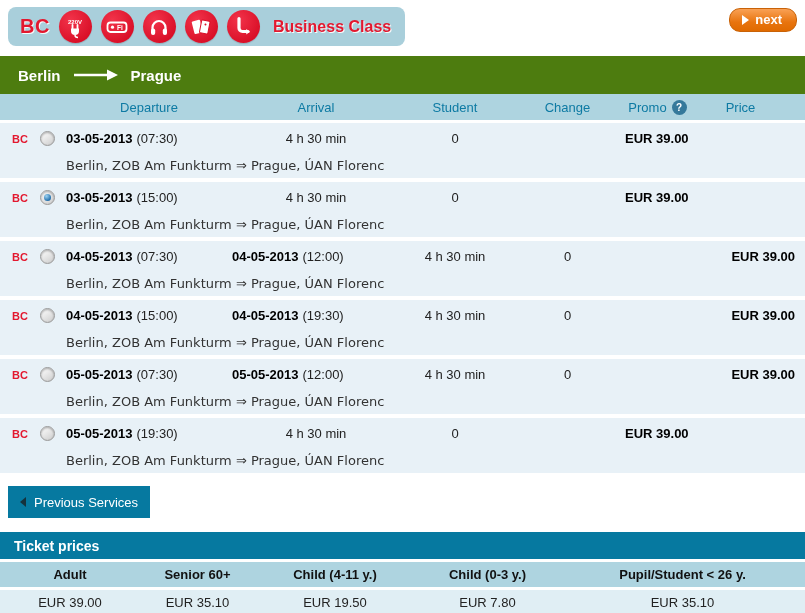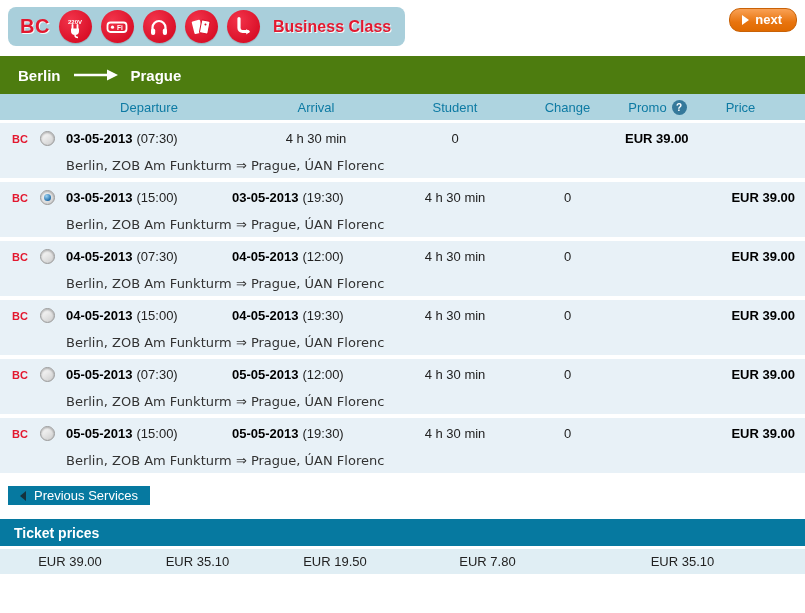--- a/index.html
+++ b/index.html
@@ -90,21 +90,21 @@
   .cell-route {
     grid-column:3 / 9; grid-row:2; color:#333;
     font-family:"DejaVu Sans","Liberation Sans",sans-serif; font-size:13px;
     white-space:nowrap;
   }
 
   
   .pager { display:flex; justify-content:space-between; padding:9px 8px 0 8px; }
   .pager-btn {
     background:#0679a0; border:none; color:#fff; font-size:13px;
-    height:19px; display:flex; align-items:center; gap:8px;
+    height:32px; display:flex; align-items:center; gap:8px;
     padding:0 12px; cursor:pointer; font-family:inherit;
   }
   .tri-left-dark { width:0; height:0; border-right:6px solid #15323d; border-top:5px solid transparent; border-bottom:5px solid transparent; }
   .tri-right-dark { width:0; height:0; border-left:6px solid #15323d; border-top:5px solid transparent; border-bottom:5px solid transparent; }
 
   
   .ticket-section { margin-top:14px; }
   .ticket-title-bar {
     background:#0679a0; color:#fff; font-weight:bold; font-size:14px;
     height:27px; display:flex; align-items:center; padding-left:14px;
@@ -201,23 +201,20 @@
       <span class="cell-center"></span>
       <span class="cell-price">EUR 39.00</span>
       <span class="cell-route">Berlin, ZOB Am Funkturm ⇒ Prague, ÚAN Florenc</span>
     </div>
       <div class="service-row grid-cols">
       <span class="bc-badge">BC</span>
       <span class="radio selected" role="radio" aria-checked="true"></span>
       <span class="cell-dt">
         <span class="dt-date">03-05-2013</span><span class="dt-time">(15:00)</span>
       </span>
-      <span class="cell-dt">
-        <span class="dt-date">03-05-2013</span><span class="dt-time">(19:30)</span>
-      </span>
       <span class="cell-center">4 h 30 min</span>
       <span class="cell-center">0</span>
       <span class="cell-center"></span>
       <span class="cell-price">EUR 39.00</span>
       <span class="cell-route">Berlin, ZOB Am Funkturm ⇒ Prague, ÚAN Florenc</span>
     </div>
       <div class="service-row grid-cols">
       <span class="bc-badge">BC</span>
       <span class="radio" role="radio" aria-checked="false"></span>
       <span class="cell-dt">
@@ -258,43 +255,47 @@
       </span>
       <span class="cell-center">4 h 30 min</span>
       <span class="cell-center">0</span>
       <span class="cell-center"></span>
       <span class="cell-price">EUR 39.00</span>
       <span class="cell-route">Berlin, ZOB Am Funkturm ⇒ Prague, ÚAN Florenc</span>
     </div>
       <div class="service-row grid-cols">
       <span class="bc-badge">BC</span>
       <span class="radio" role="radio" aria-checked="false"></span>
-      <span class="cell-dt">
-        <span class="dt-date">05-05-2013</span><span class="dt-time">(15:00)</span>
-      </span>
       <span class="cell-dt">
         <span class="dt-date">05-05-2013</span><span class="dt-time">(19:30)</span>
       </span>
       <span class="cell-center">4 h 30 min</span>
       <span class="cell-center">0</span>
       <span class="cell-center"></span>
       <span class="cell-price">EUR 39.00</span>
       <span class="cell-route">Berlin, ZOB Am Funkturm ⇒ Prague, ÚAN Florenc</span>
     </div>
     </div>
 
   <div class="pager">
     <button class="pager-btn">
       <span class="tri-left-dark"></span>
       <span>Previous Services</span>
     </button>
   </div>
 
   <div class="ticket-section">
     <div class="ticket-title-bar">Ticket prices</div>
+    <div class="ticket-cols ticket-grid" id="ticket-cols">
+        <div>Adult</div>
+        <div>Senior 60+</div>
+        <div>Child (4-11 y.)</div>
+        <div>Child (0-3 y.)</div>
+        <div>Pupil/Student &lt; 26 y.</div>
+      </div>
     <div class="ticket-vals ticket-grid" id="ticket-vals">
         <div>EUR 39.00</div>
         <div>EUR 35.10</div>
         <div>EUR 19.50</div>
         <div>EUR 7.80</div>
         <div>EUR 35.10</div>
       </div>
   </div>
 
 </div>

